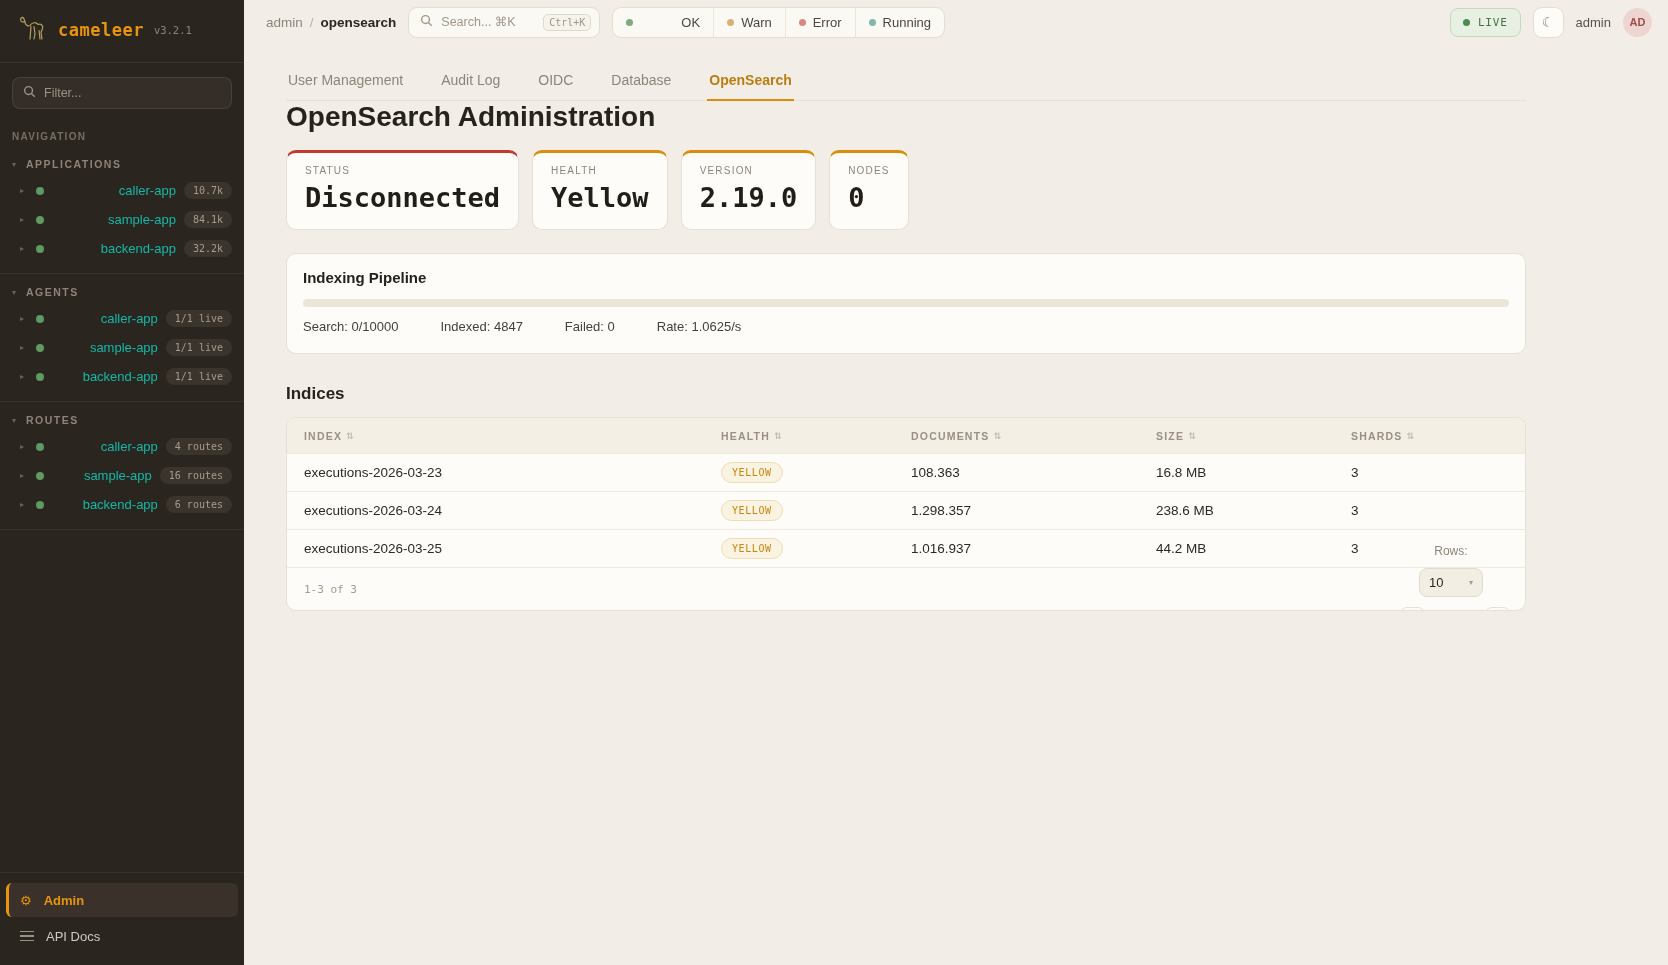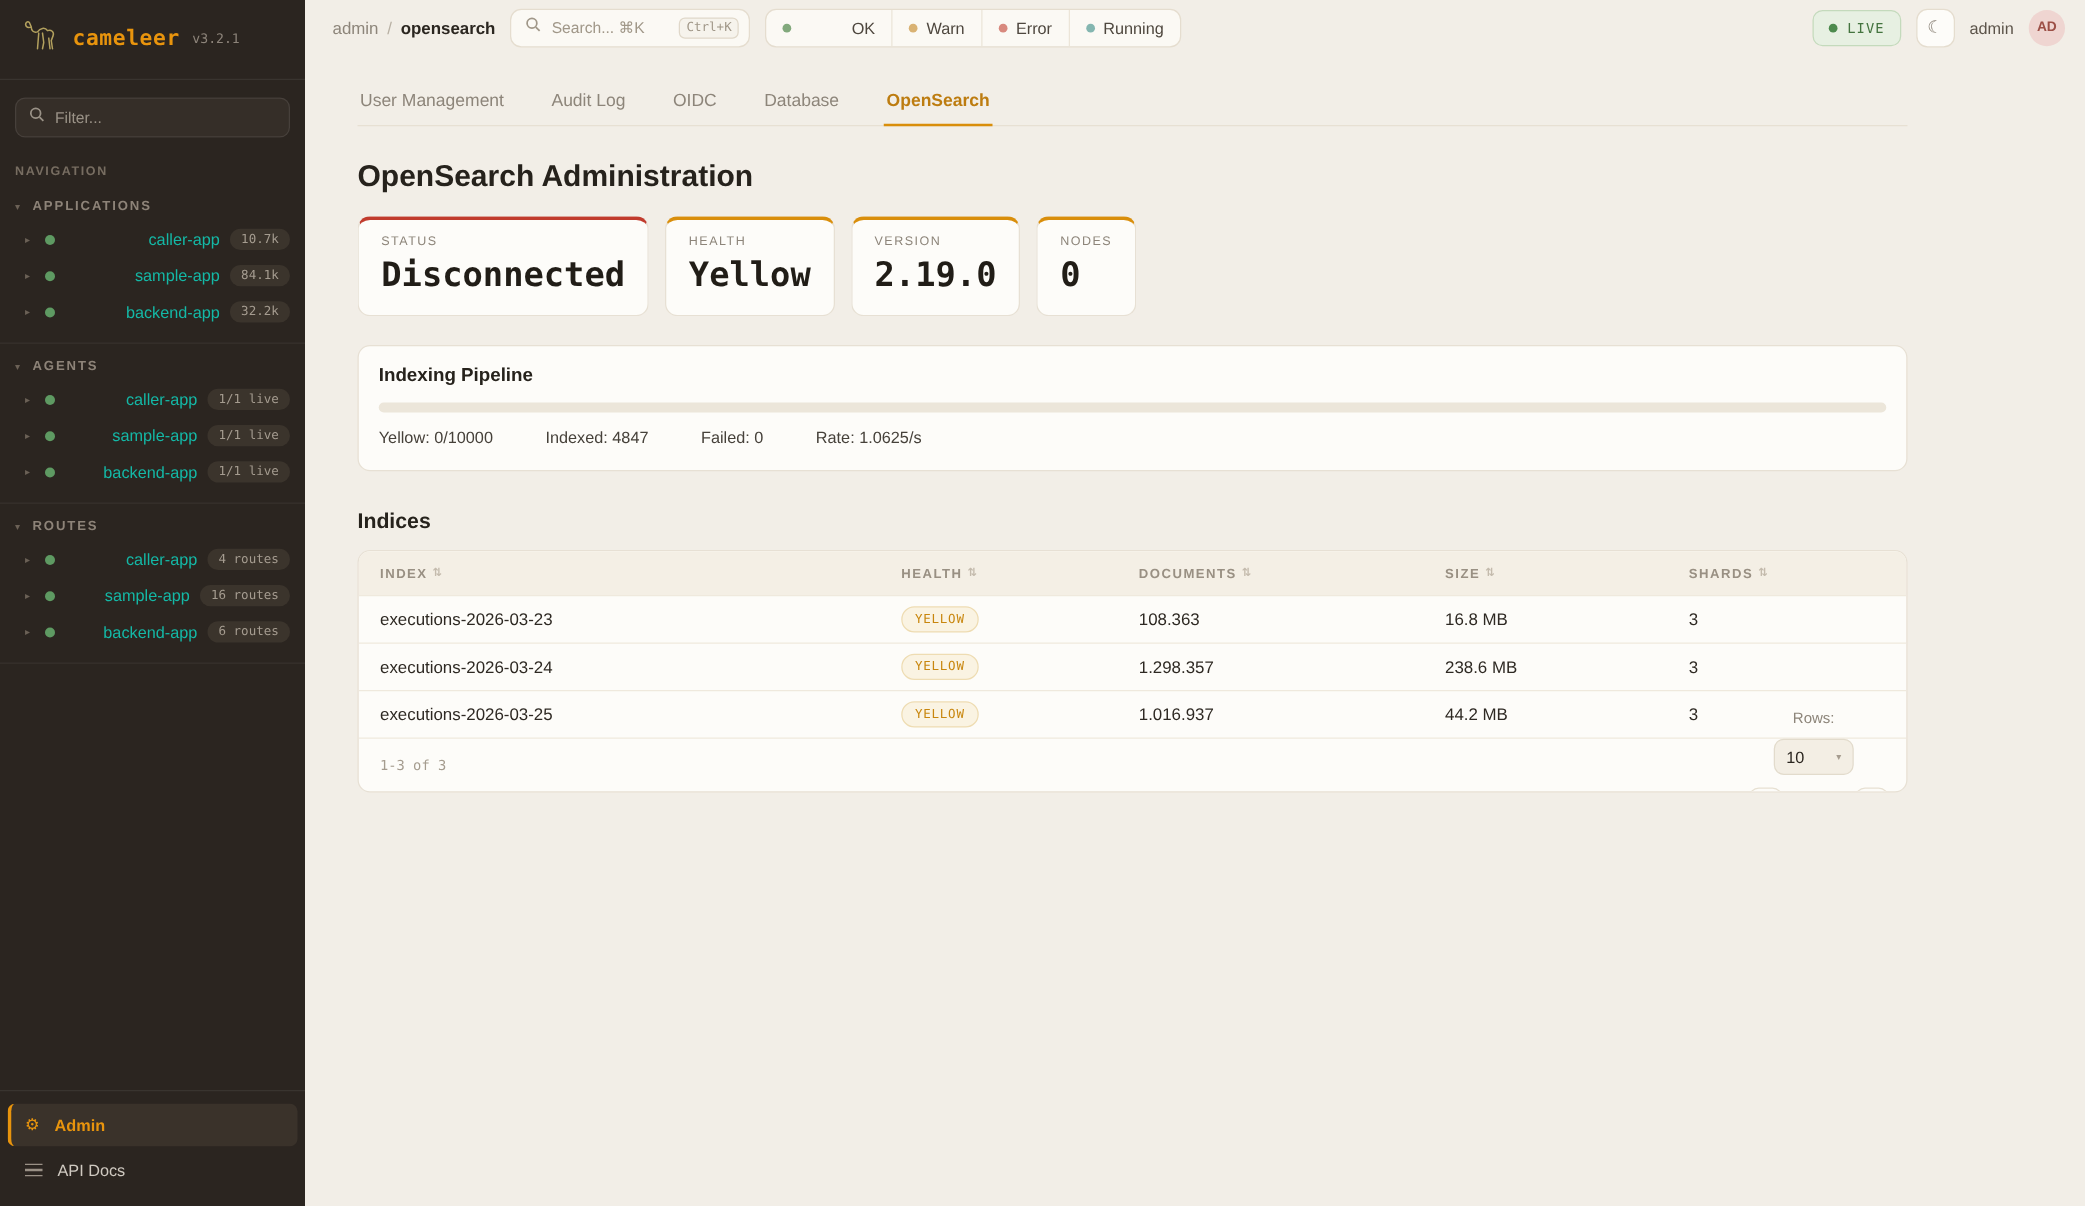--- a/index.html
+++ b/index.html
@@ -170,21 +170,21 @@
   .content { flex:1; padding:0 142px 0 42px; }
   .tabs {
     display:flex; gap:34px; margin-top:20px;
     border-bottom:1px solid #e7e0d3;
   }
   .tab {
     font-size:14px; color:#8d857a; padding:8px 2px 11px 2px;
     cursor:pointer; border-bottom:2px solid transparent; margin-bottom:-1px;
   }
   .tab.active { color:#bd7c10; font-weight:bold; border-bottom-color:#d98e0b; }
-  .page-title { font-size:24px; font-weight:bold; color:#26221c; margin-top:27px; }
+  .page-title { font-size:28px; font-weight:bold; color:#26221c; }
 
   .cards-row { display:flex; gap:13px; margin-top:17px; }
   .stat-card {
     background:#fdfcf9; border:1px solid #e7e0d4; border-top:3px solid #d98e0b;
     border-radius:10px; padding:12px 18px 16px 18px; min-width:72px;
   }
   .stat-label {
     font-size:10px; letter-spacing:1.2px; color:#8d857a; font-weight:normal;
   }
   .stat-value {
@@ -458,21 +458,21 @@
         <div class="stat-value">0</div>
       </div>
     </div>
 
     <section class="pipeline-card">
       <div class="pipeline-title">Indexing Pipeline</div>
       <div class="progress-track">
         <div class="progress-fill" style="width: 0%;"></div>
       </div>
       <div class="pipeline-stats">
-        <span class="pstat"><span>Yellow:</span> <span>0/10000</span></span>
+        <span class="pstat"><span>Search:</span> <span>0/10000</span></span>
         <span class="pstat"><span>Indexed:</span> <span>4847</span></span>
         <span class="pstat"><span>Failed:</span> <span>0</span></span>
         <span class="pstat"><span>Rate:</span> <span>1.0625/s</span></span>
       </div>
     </section>
 
     <h2 class="indices-title">Indices</h2>
 
     <section class="table-card">
       <div class="t-header">

